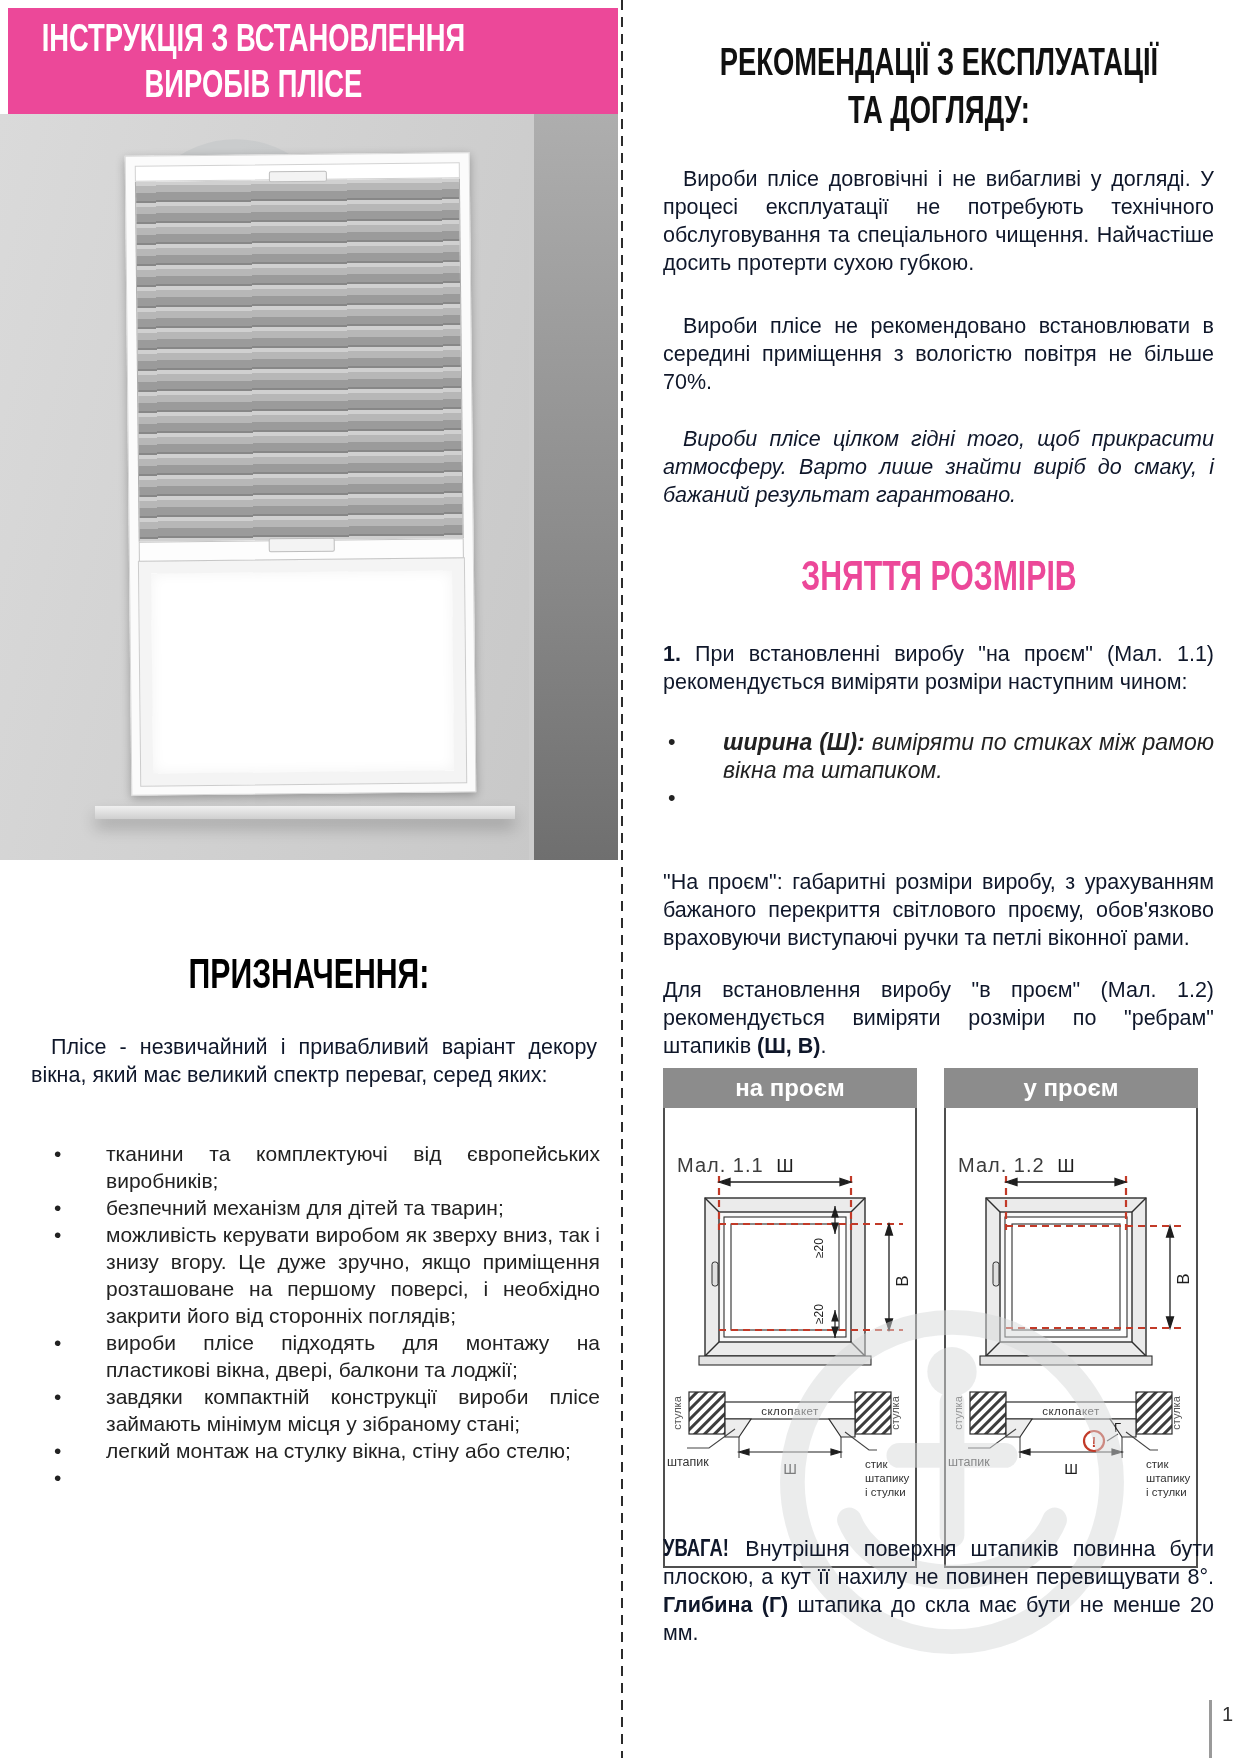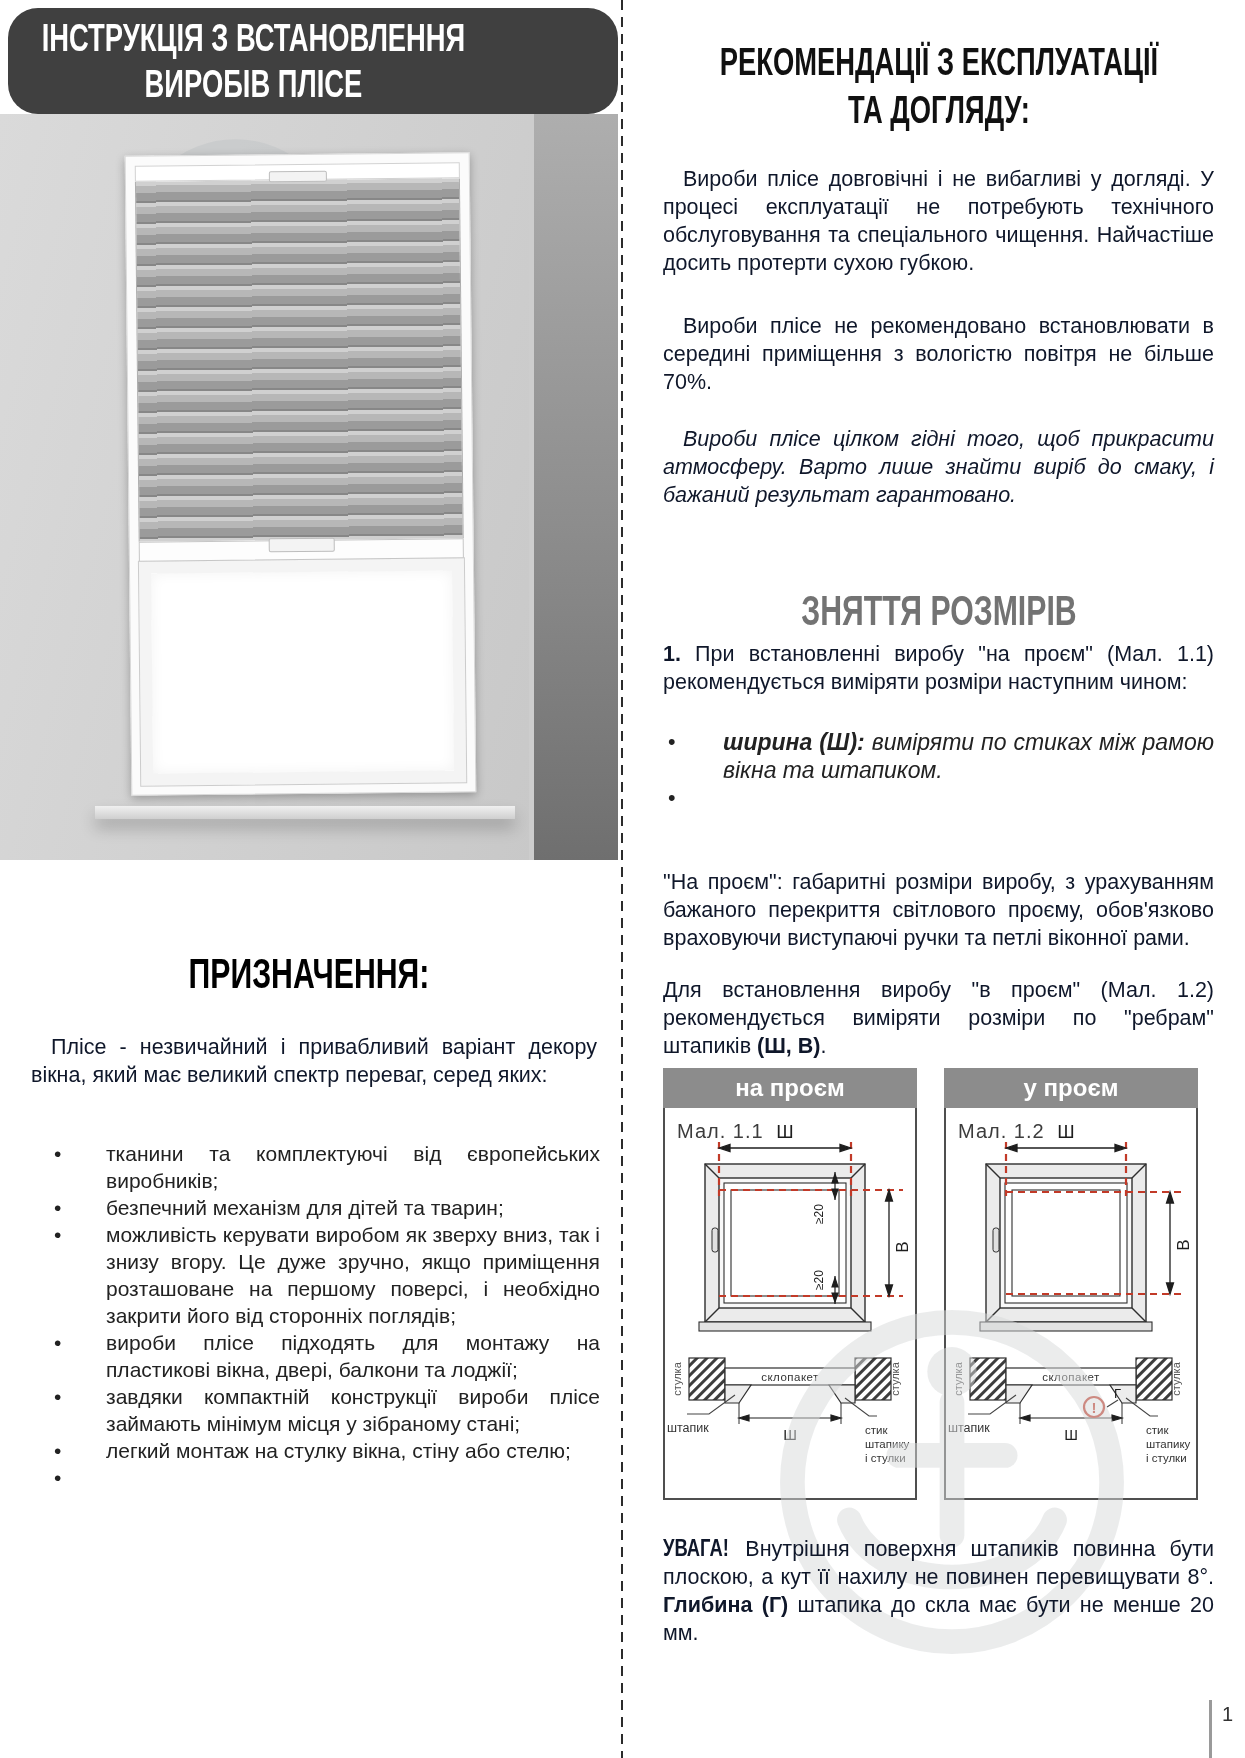--- a/index.html
+++ b/index.html
@@ -17,22 +17,22 @@
   
   .abs{position:absolute;}
   .body-txt{font-size:21.5px;line-height:28px;text-align:justify;color:#0f172a;}
   .indent{text-indent:20px;}
   .bullet-row{display:flex;align-items:flex-start;}
   .bullet-dot{flex:0 0 52px;padding-left:8px;font-size:21px;line-height:27px;}
   .bullet-txt{flex:1;font-size:21px;line-height:27px;text-align:justify;}
   .r-bullet-dot{flex:0 0 55px;padding-left:5px;font-size:21.5px;line-height:28px;}
   .r-bullet-txt{flex:1;font-size:23px;line-height:28px;text-align:justify;font-style:italic;}
   
-  .l-header{left:8px;top:8px;width:610px;height:106px;background:#404040;color:#ffffff;
-            display:flex;align-items:center;justify-content:center;border-radius:30px;}
+  .l-header{left:8px;top:8px;width:610px;height:106px;background:#ec4899;color:#ffffff;
+            display:flex;align-items:center;justify-content:center;}
   .l-header .cond{font-size:38px;line-height:46px;}
   
   .photo{left:0;top:114px;width:618px;height:746px;overflow:hidden;
          background:linear-gradient(105deg,#dadada,#cfcfcf 55%,#c6c6c6);}
   .alcove{position:absolute;right:0;top:0;width:84px;height:100%;
           background:linear-gradient(180deg,#aeaeae,#8d8d8d 55%,#6f6f6f);
           border-left:5px solid #cdcdcd;}
   .wm{position:absolute;pointer-events:none;}
   .win{position:absolute;left:128px;top:40px;width:345px;height:640px;background:#fbfbfb;
        box-shadow:0 3px 10px rgba(0,0,0,.28), inset 0 0 0 1px #d9d9d9;padding:10px;
@@ -46,28 +46,28 @@
   .glass{flex:1;border:12px solid #f4f4f4;outline:1px solid #cccccc;background:#ffffff;
          box-shadow:inset 0 0 14px rgba(0,0,0,.05);}
   .sill{position:absolute;left:95px;top:692px;width:420px;height:13px;
         background:linear-gradient(#f0f0f0,#cfcfcf);box-shadow:0 9px 16px rgba(0,0,0,.22);}
   
   .purpose-h{left:4px;top:951px;width:610px;color:#000000;}
   .purpose-h .cond{font-size:42px;line-height:46px;}
   
   .care-h{left:663px;top:38px;width:551px;color:#111;}
   .care-h .cond{font-size:38px;line-height:48px;}
-  .size-h{left:663px;top:552px;width:551px;color:#737373;margin-top:35px;}
+  .size-h{left:663px;top:552px;width:551px;color:#ec4899;}
   .size-h .cond{font-size:42px;line-height:48px;}
   
   .panels{left:663px;top:1068px;width:551px;display:flex;gap:27px;}
   .panel{width:254px;}
   .panel-head{height:40px;background:#8c8c8c;color:#fff;display:flex;align-items:center;
               justify-content:center;font-weight:700;font-size:24px;}
-  .panel-body{border:2px solid #4f4f4f;border-top:none;height:392px;background:#fff;
+  .panel-body{border:2px solid #4f4f4f;border-top:none;height:460px;background:#fff;
               box-sizing:border-box;position:relative;padding-left:48px;}
   .panel-body svg{position:absolute;left:0;top:0;width:100%;height:100%;}
   svg text{font-family:"Liberation Sans",sans-serif;}
   
   .warn{left:663px;top:1534px;width:551px;}
   .pagenum{position:absolute;right:8px;bottom:0;height:55px;border-left:3px solid #9a9a9a;
            padding:3px 4px 0 10px;font-size:20px;color:#333;}
   .wm-bottom{left:762px;top:1292px;width:380px;height:380px;opacity:.5;z-index:3;}
   .z4{z-index:4;}
 </style>

